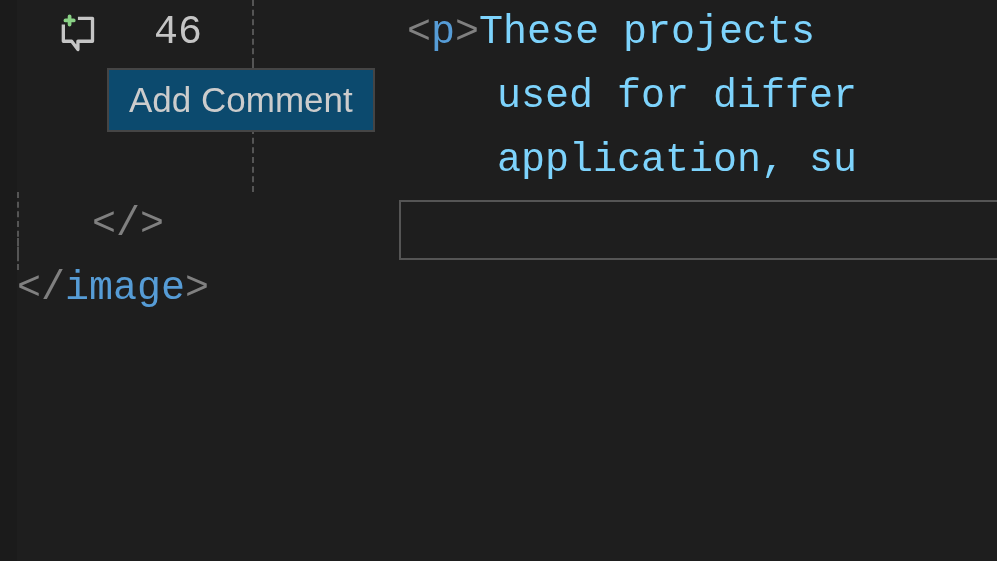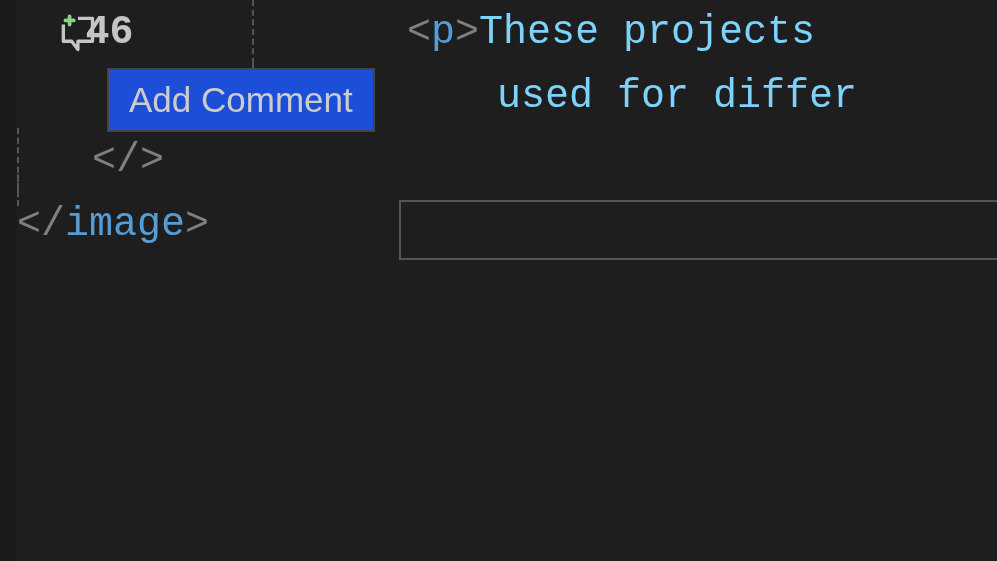--- a/index.html
+++ b/index.html
@@ -42,21 +42,21 @@
       cursor: pointer;
     }
     .comment-icon svg {
       width: 50px;
       height: 50px;
     }
     .tooltip {
       position: absolute;
       top: 68px;
       left: 90px;
-      background: #1d4ed8;
+      background: #0c4a6e;
       border: 2px solid #454545;
       padding: 10px 20px;
       color: #cccccc;
       font-family: -apple-system, BlinkMacSystemFont, 'Segoe UI', sans-serif;
       font-size: 35px;
       z-index: 10;
       white-space: nowrap;
     }
     .line-highlight {
       position: absolute;
@@ -67,25 +67,24 @@
       border: 2px solid #555555;
       pointer-events: none;
     }
     .row {
       display: flex;
       align-items: center;
       height: 64px;
     }
     .gutter-col {
       width: 235px;
-      text-align: center;
+      text-align: right;
       padding-right: 50px;
       color: #858585;
       flex-shrink: 0;
-      font-weight: bold;
     }
     .gutter-col.active {
       color: #c5c5c5;
     }
     .guide-col {
       width: 75px;
       height: 100%;
       border-left: 2px dashed #555555;
       flex-shrink: 0;
     }
@@ -134,20 +133,27 @@
     </div>
 
     <div class="row">
       <div class="gutter-col"></div>
       <div class="guide-col"></div>
       <div class="code-col wrap-indent">
         <span class="text-content">used for differ</span>
       </div>
     </div>
 
+    <div class="row">
+      <div class="gutter-col"></div>
+      <div class="guide-col"></div>
+      <div class="code-col wrap-indent">
+        <span class="text-content">application, su</span>
+      </div>
+    </div>
 
 
     <div class="row">
       <div class="guide-col"></div>
       <div class="code-col">
         <span class="punctuation">&lt;/</span><span class="punctuation">&gt;</span>
       </div>
     </div>
 
     <div class="row">

